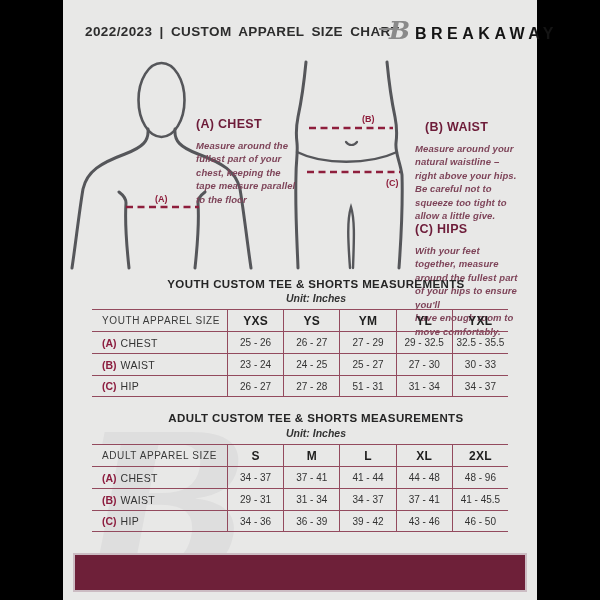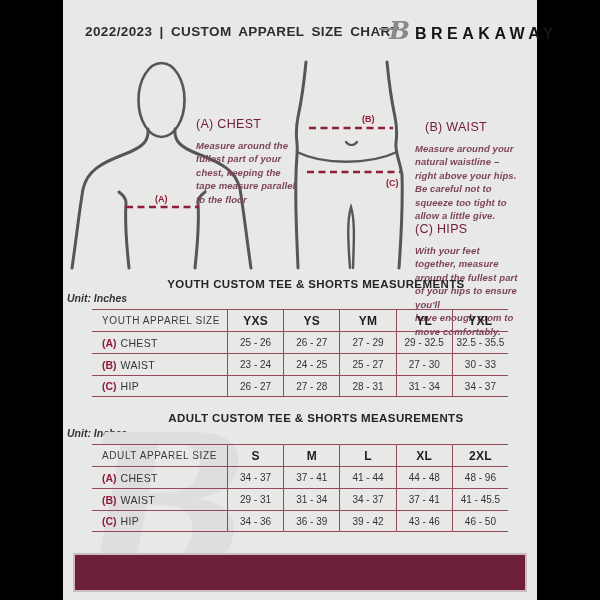--- a/index.html
+++ b/index.html
@@ -27,40 +27,40 @@
     font-size:25px; color:#8a8a8a; font-weight:bold;
   }
   .logo-bar { position:absolute; left:-2px; top:12px; width:16px; height:2px; background:#8a8a8a; }
   .hdr-brand {
     position:absolute; left:352px; top:25px;
     font-size:16px; font-weight:bold; color:#141414; letter-spacing:4.5px; white-space:nowrap;
   }
   
   .figures { position:absolute; left:0; top:55px; width:474px; height:215px; }
   .guide-heading {
-    position:absolute; font-size:12.5px; font-weight:normal; color:#6d1c39; letter-spacing:.3px;text-align:center;
+    position:absolute; font-size:12.5px; font-weight:bold; color:#6d1c39; letter-spacing:.3px;text-align:center;
   }
   .guide-body {
     position:absolute; font-size:9.5px; font-style:italic; font-weight:600;
     color:#7e4459; line-height:1.42; white-space:pre-line; letter-spacing:.1px;
   }
   .h-chest { left:133px; top:62px; }
   .b-chest { left:133px; top:84px; width:118px; }
   .h-waist { left:352px; top:65px;margin-left:10px; }
   .b-waist { left:352px; top:87px; width:115px; }
   .h-hips  { left:352px; top:167px; }
   .b-hips  { left:352px; top:189px; width:118px; }
   .marker-label { font-size:9px; font-weight:bold; fill:#8e1e3c; font-family:"Liberation Sans",sans-serif; }
   
   .sec-title {
     position:absolute; left:0; width:506px; text-align:center;
     font-size:11.5px; font-weight:bold; color:#252525; letter-spacing:.4px;
   }
   .sec-unit {
-    position:absolute; left:4px; width:474px; text-align:left;
+    position:absolute; left:16px; width:474px; text-align:center;
     font-size:10.5px; font-style:italic; font-weight:600; color:#333;
   }
   .yt-title { top:278px; } .yt-unit { top:292px; }
   .ad-title { top:412px; } .ad-unit { top:427px; }
   
   .size-table {
     position:absolute; left:29px; width:416px;
     display:grid; grid-template-columns:135px repeat(5,1fr);
     z-index:2;
   }
@@ -178,21 +178,21 @@
     <div class="cell cell-data">25 - 27</div>
     <div class="cell cell-data">27 - 30</div>
     <div class="cell cell-data">30 - 33</div>
 
     <div class="cell cell-label row-last">
         <span class="rowlbl-prefix">(C)</span>
         <span class="rowlbl-name">HIP</span>
       </div>
     <div class="cell cell-data row-last">26 - 27</div>
     <div class="cell cell-data row-last">27 - 28</div>
-    <div class="cell cell-data row-last">28 - 31</div>
+    <div class="cell cell-data row-last">51 - 31</div>
     <div class="cell cell-data row-last">31 - 34</div>
     <div class="cell cell-data row-last">34 - 37</div>
   </div>
 
   <div class="sec-title ad-title">ADULT CUSTOM TEE &amp; SHORTS MEASUREMENTS</div>
   <div class="sec-unit ad-unit">Unit: Inches</div>
   <div class="watermark">B</div>
   <div class="size-table ad-table">
     <div class="cell cell-label cell-corner">ADULT APPAREL SIZE</div>
     <div class="cell cell-data cell-sizehead">S</div>

